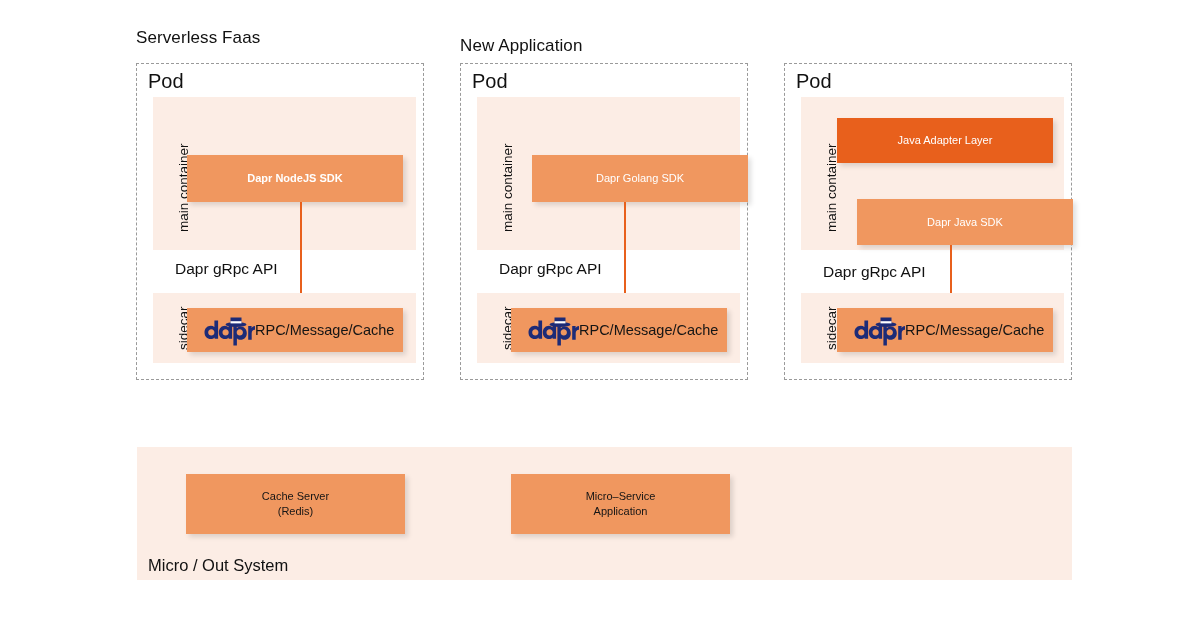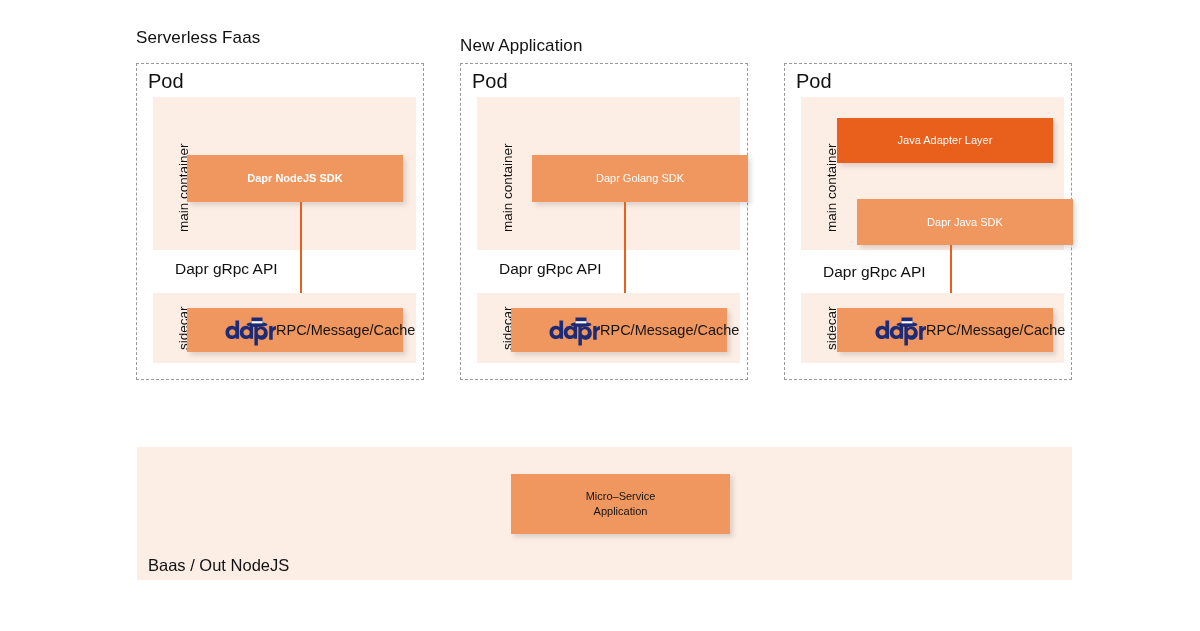--- a/index.html
+++ b/index.html
@@ -71,21 +71,20 @@
   .obox.dk-text{color:#151515;}
 
   
   .dapr-box{
     position:absolute;
     background:#F0975F;
     box-sizing:border-box;
     display:flex;
     align-items:center;
     box-shadow:3px 3px 5px rgba(0,0,0,0.13);
-    padding-left:21px;
   }
   .dapr-logo{
     position:relative;
     width:54px;height:34px;
     margin-left:14px;
     flex:0 0 auto;
   }
   .dapr-logo svg{display:block;width:100%;height:100%;}
   .dapr-text{
     flex:1 1 auto;
@@ -247,24 +246,30 @@
         <path d="M27.6 13.1 v1.2 a5.3 5.3 0 0 0 -3.6 -1.5 c-3.5 0 -6.2 2.8 -6.2 6.6 c0 3.8 2.7 6.6 6.2 6.6 c1.5 0 2.7 -.5 3.6 -1.5 v1.2 h3.5 V13.1 z m-3 9.4 c-1.8 0 -3.1 -1.4 -3.1 -3.1 c0 -1.8 1.3 -3.1 3.1 -3.1 c1.8 0 3.1 1.3 3.1 3.1 c0 1.7 -1.3 3.1 -3.1 3.1 z" fill="#1D2B77"></path>
         <path d="M32.4 13.1 V32.5 h3.5 v-7.2 c1 1 2.2 1.5 3.7 1.5 c3.5 0 6.2 -2.8 6.2 -6.6 c0 -3.8 -2.7 -6.6 -6.2 -6.6 c-1.5 0 -2.8 .5 -3.8 1.6 v-1.1 z m6.4 9.4 c-1.8 0 -3.1 -1.4 -3.1 -3.1 c0 -1.8 1.3 -3.1 3.1 -3.1 c1.8 0 3.1 1.3 3.1 3.1 c0 1.7 -1.3 3.1 -3.1 3.1 z" fill="#1D2B77"></path>
         <path d="M47.2 13.1 v13.6 h3.5 v-6.4 c0 -2.3 1.2 -3.6 3.3 -3.5 v-3.9 c-1.6 0 -2.7 .7 -3.4 2 v-1.8 z" fill="#1D2B77"></path>
       </svg>
     </div>
     <div class="dapr-text">RPC/Message/Cache</div>
   </div>
 
   <div class="baas" style="left:137px;top:447px;width:935px;height:133px;"></div>
 
+  <div class="obox dk-text" style="left:186px;top:474px;width:219px;height:60px;">
+    <div>
+      <div>Cache Server</div>
+      <div>(Redis)</div>
+    </div>
+  </div>
 
   <div class="obox dk-text" style="left:511px;top:474px;width:219px;height:60px;">
     <div>
       <div>Micro–Service</div>
       <div>Application</div>
     </div>
   </div>
 
 
-  <div class="baas-label" style="left:148px;top:556px;">Baas / Out NodeJS</div>
+  <div class="baas-label" style="left:148px;top:556px;">Micro / Out System</div>
 
 </div>
 
 </body></html>

